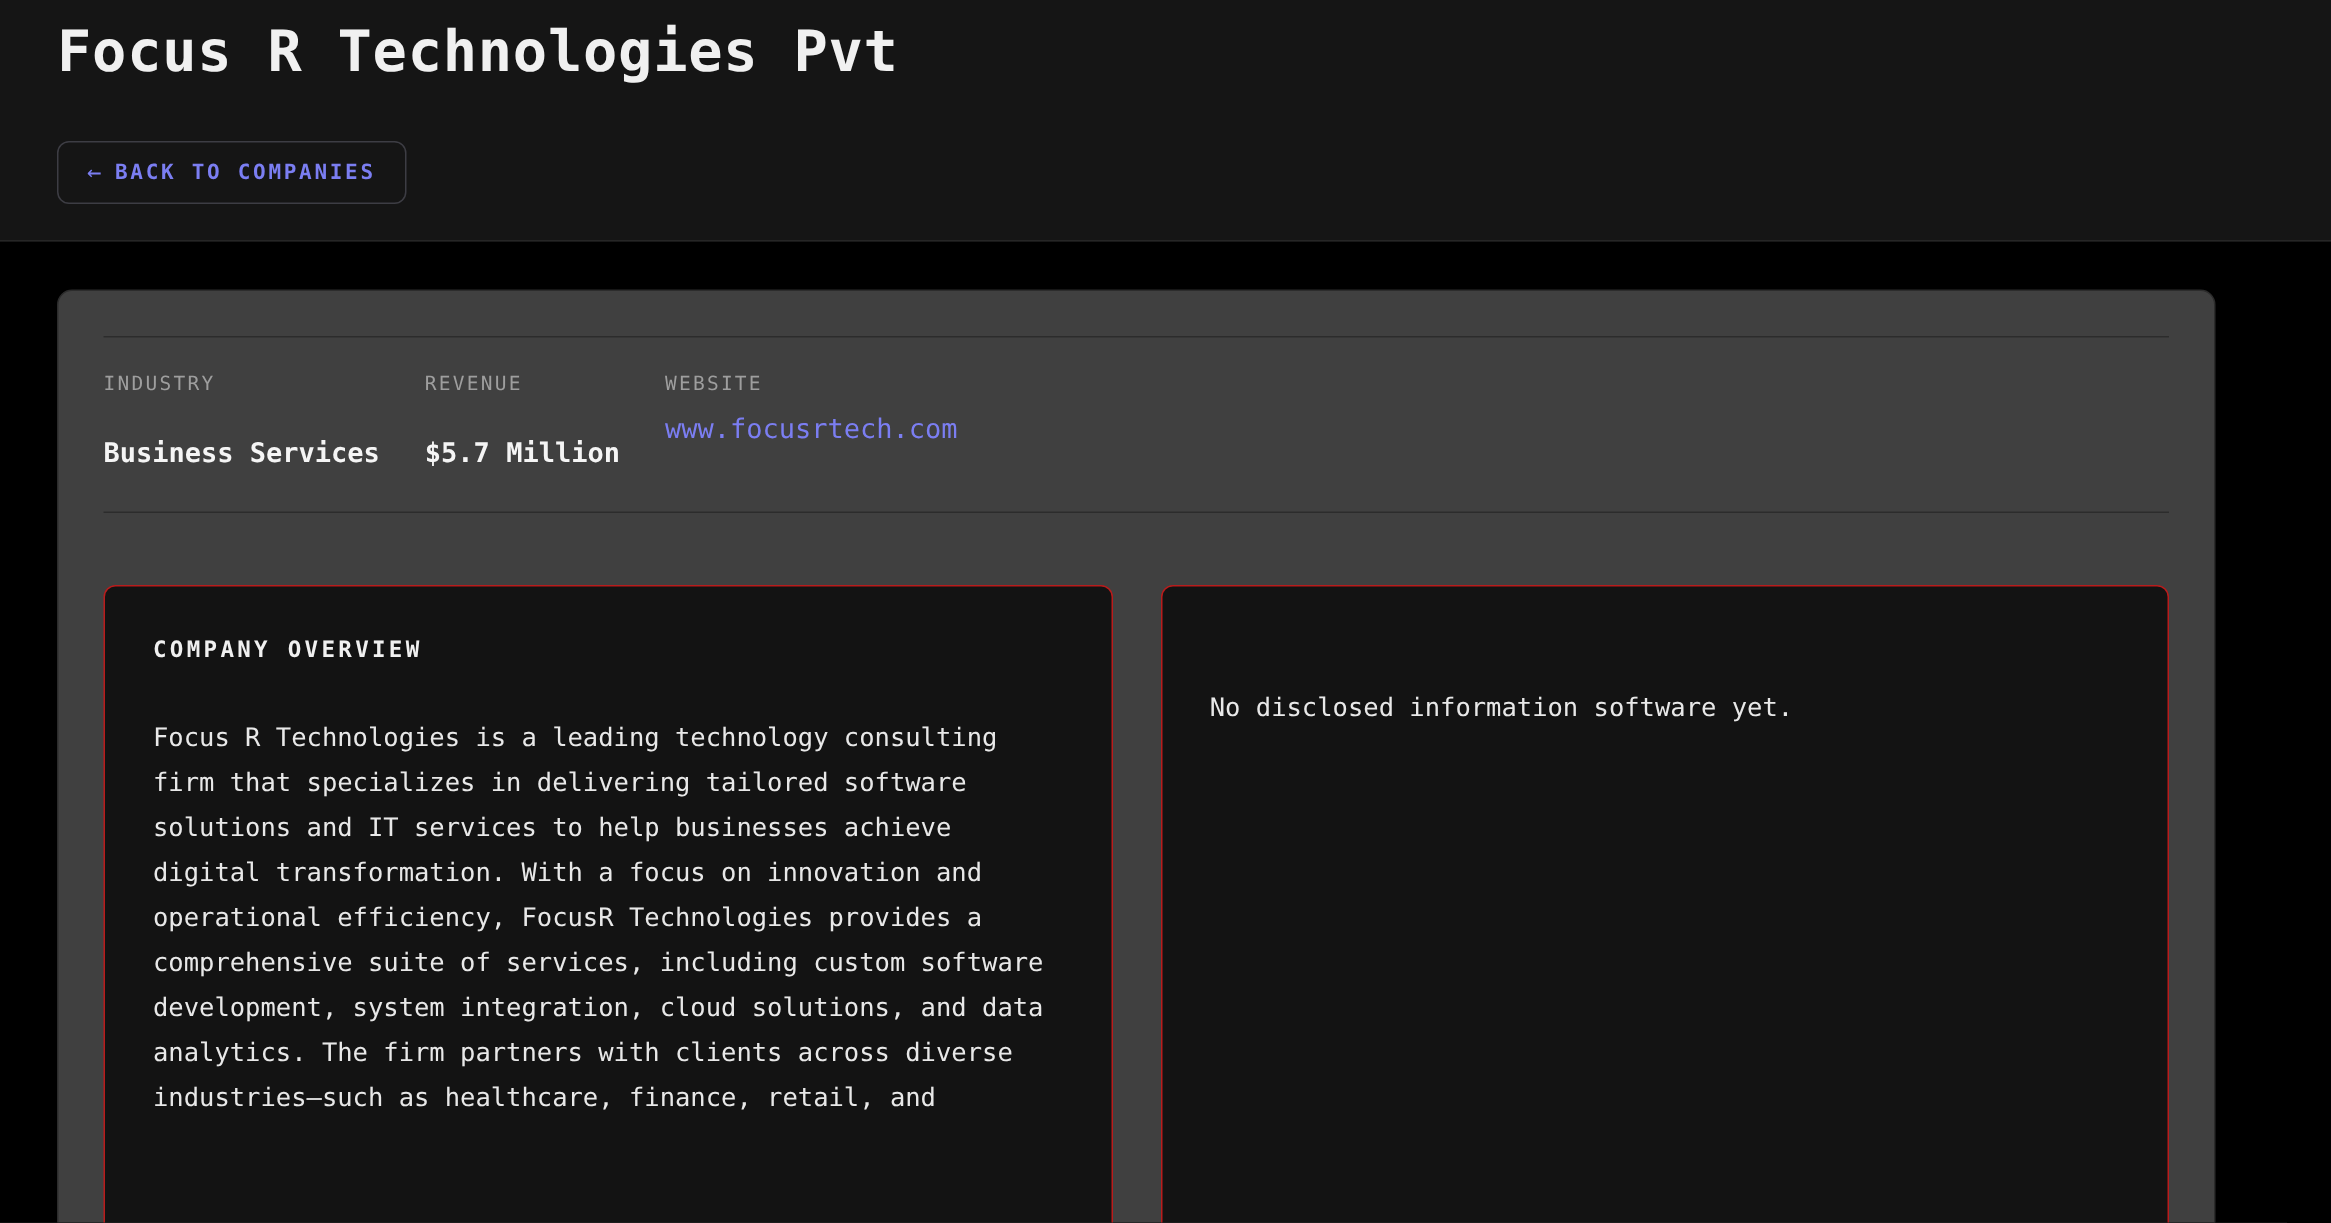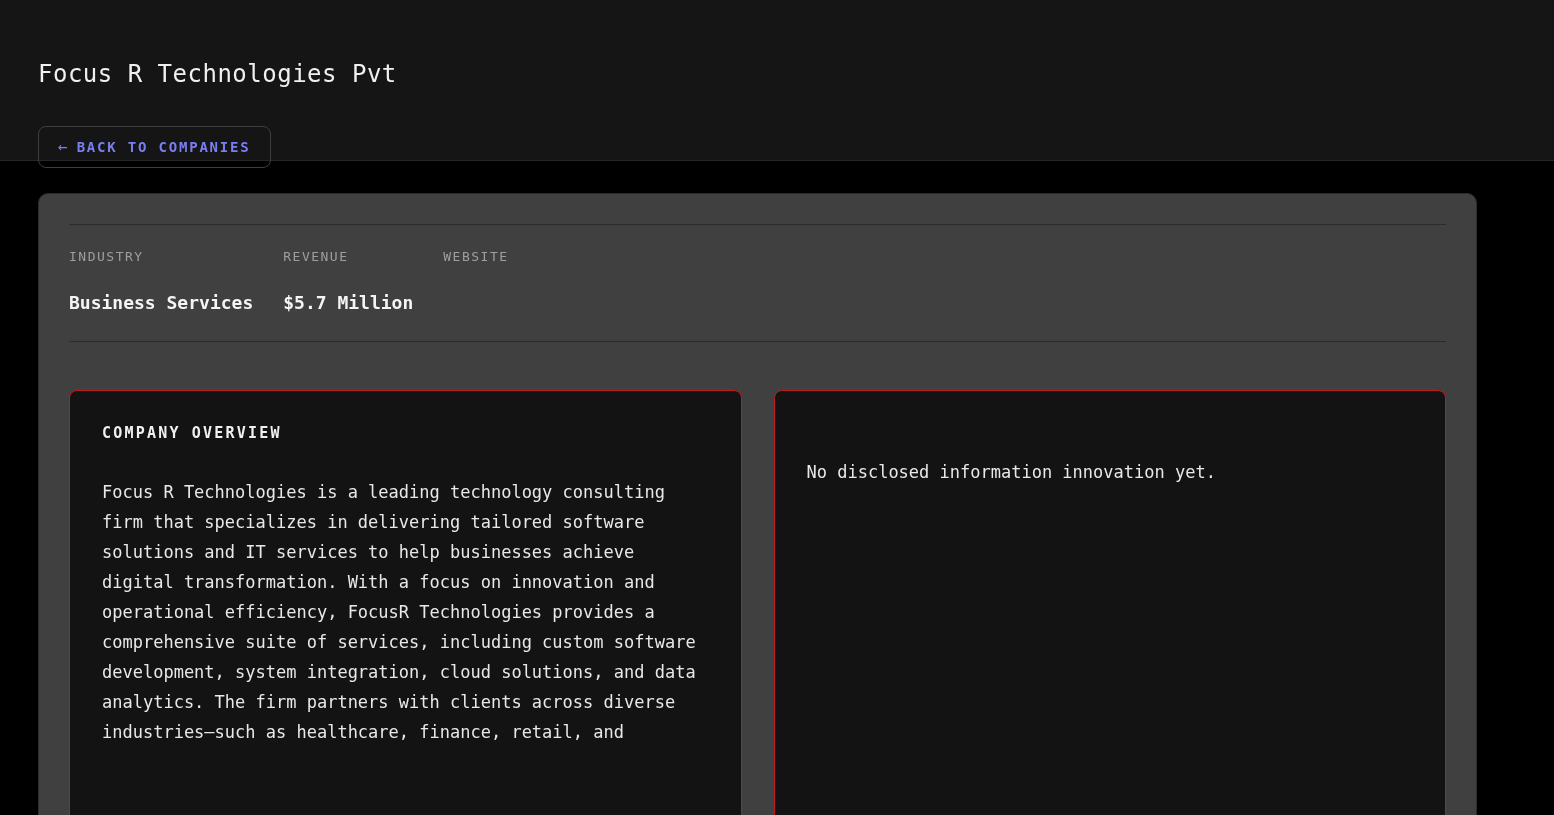--- a/index.html
+++ b/index.html
@@ -10,26 +10,25 @@
     font-family: "DejaVu Sans Mono", "Liberation Mono", monospace;
   }
   
   .header {
     width: 100%; height: 161px;
     background: #151515;
     border-bottom: 1px solid #262626;
     padding: 13px 38px 0 38px;
   }
   .page-title {
-    font-size: 24px;
-    font-weight: normal;
+    font-size: 38px;
+    font-weight: bold;
     line-height: 1.15;
     color: #f0f0f0;
     letter-spacing: 0.5px;
-    margin-top: 48px;
   }
   .back-btn {
     margin-top: 37px;
     height: 42px;
     display: inline-flex;
     align-items: center;
     gap: 9px;
     padding: 0 19px;
     background: transparent;
     border: 1px solid #3d3d44;
@@ -133,27 +132,28 @@
       <div class="stat">
         <div class="stat-label">INDUSTRY</div>
         <div class="stat-value">Business Services</div>
       </div>
       <div class="stat">
         <div class="stat-label">REVENUE</div>
         <div class="stat-value">$5.7 Million</div>
       </div>
       <div class="stat">
         <div class="stat-label">WEBSITE</div>
+        <a href="#" class="stat-link">www.focusrtech.com</a>
       </div>
     </div>
 
     <div class="panels">
       <div class="panel">
         <h2 class="panel-heading">COMPANY OVERVIEW</h2>
         <p class="panel-body">Focus R Technologies is a leading technology consulting firm that specializes in delivering tailored software solutions and IT services to help businesses achieve digital transformation. With a focus on innovation and operational efficiency, FocusR Technologies provides a comprehensive suite of services, including custom software development, system integration, cloud solutions, and data analytics. The firm partners with clients across diverse industries—such as healthcare, finance, retail, and</p>
       </div>
       <div class="panel">
-        <p class="panel-body">No disclosed information innovation yet.</p>
+        <p class="panel-body">No disclosed information software yet.</p>
       </div>
     </div>
 
   </section>
 </main>
 
 </body></html>

